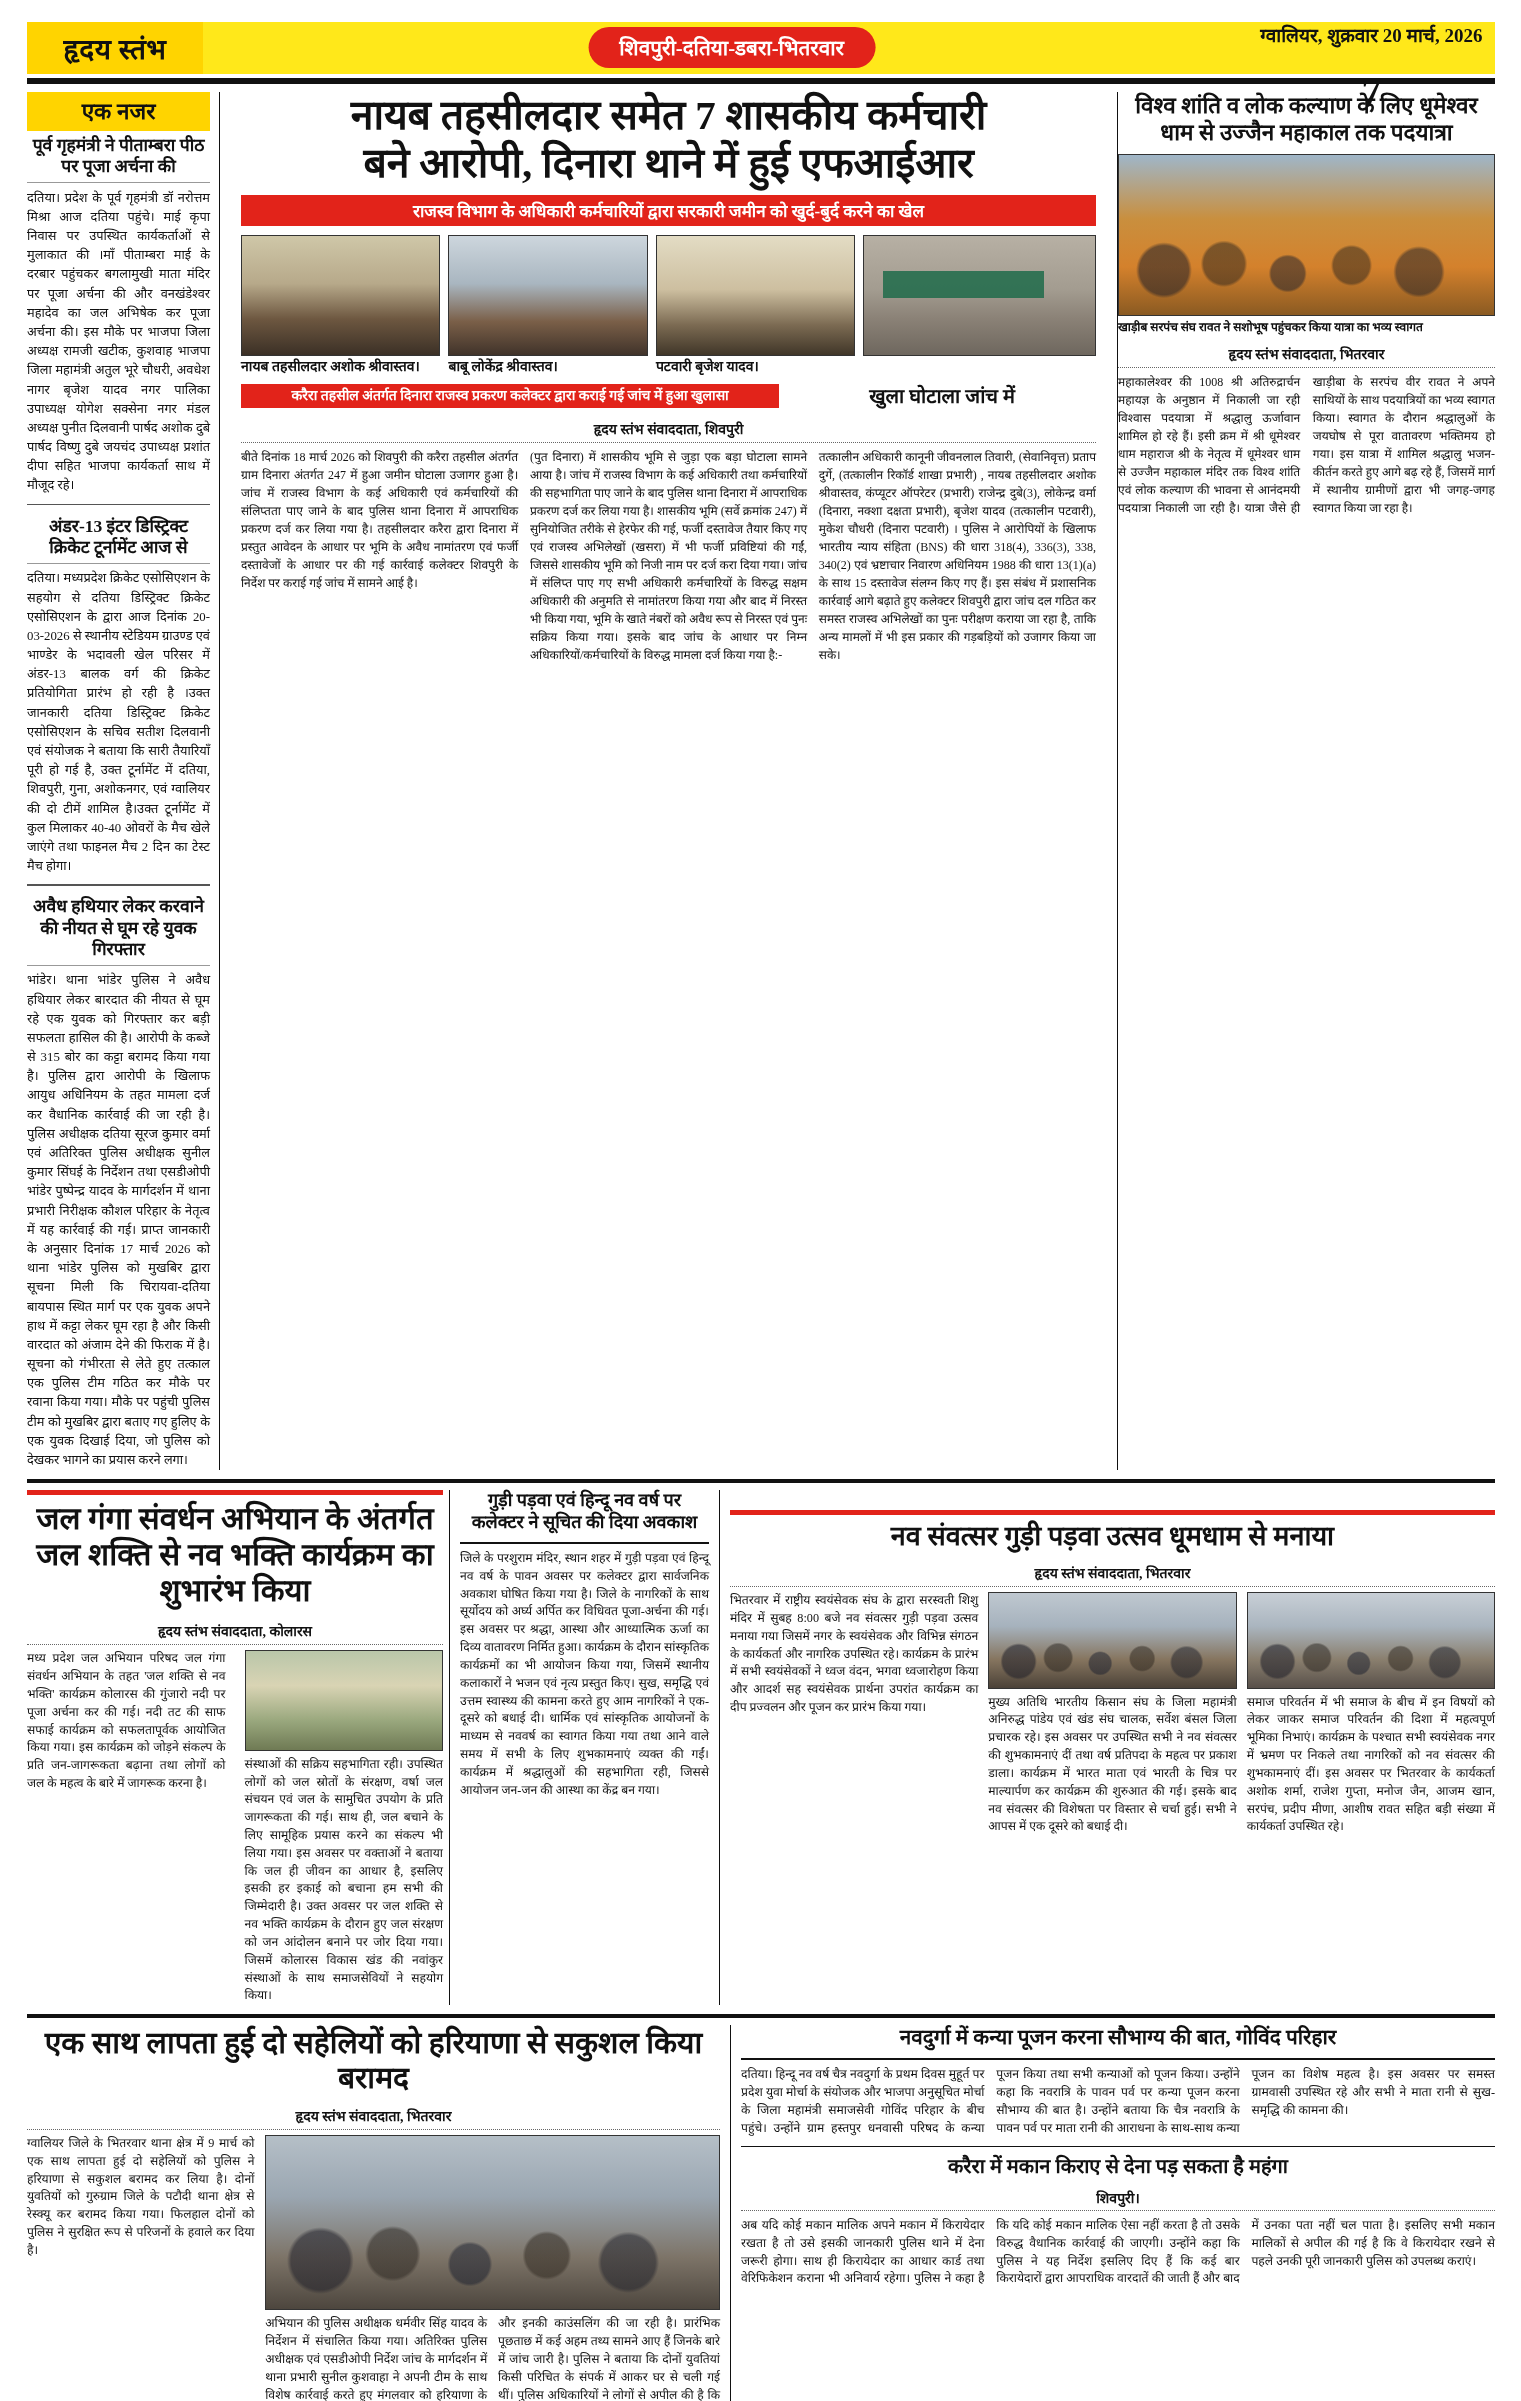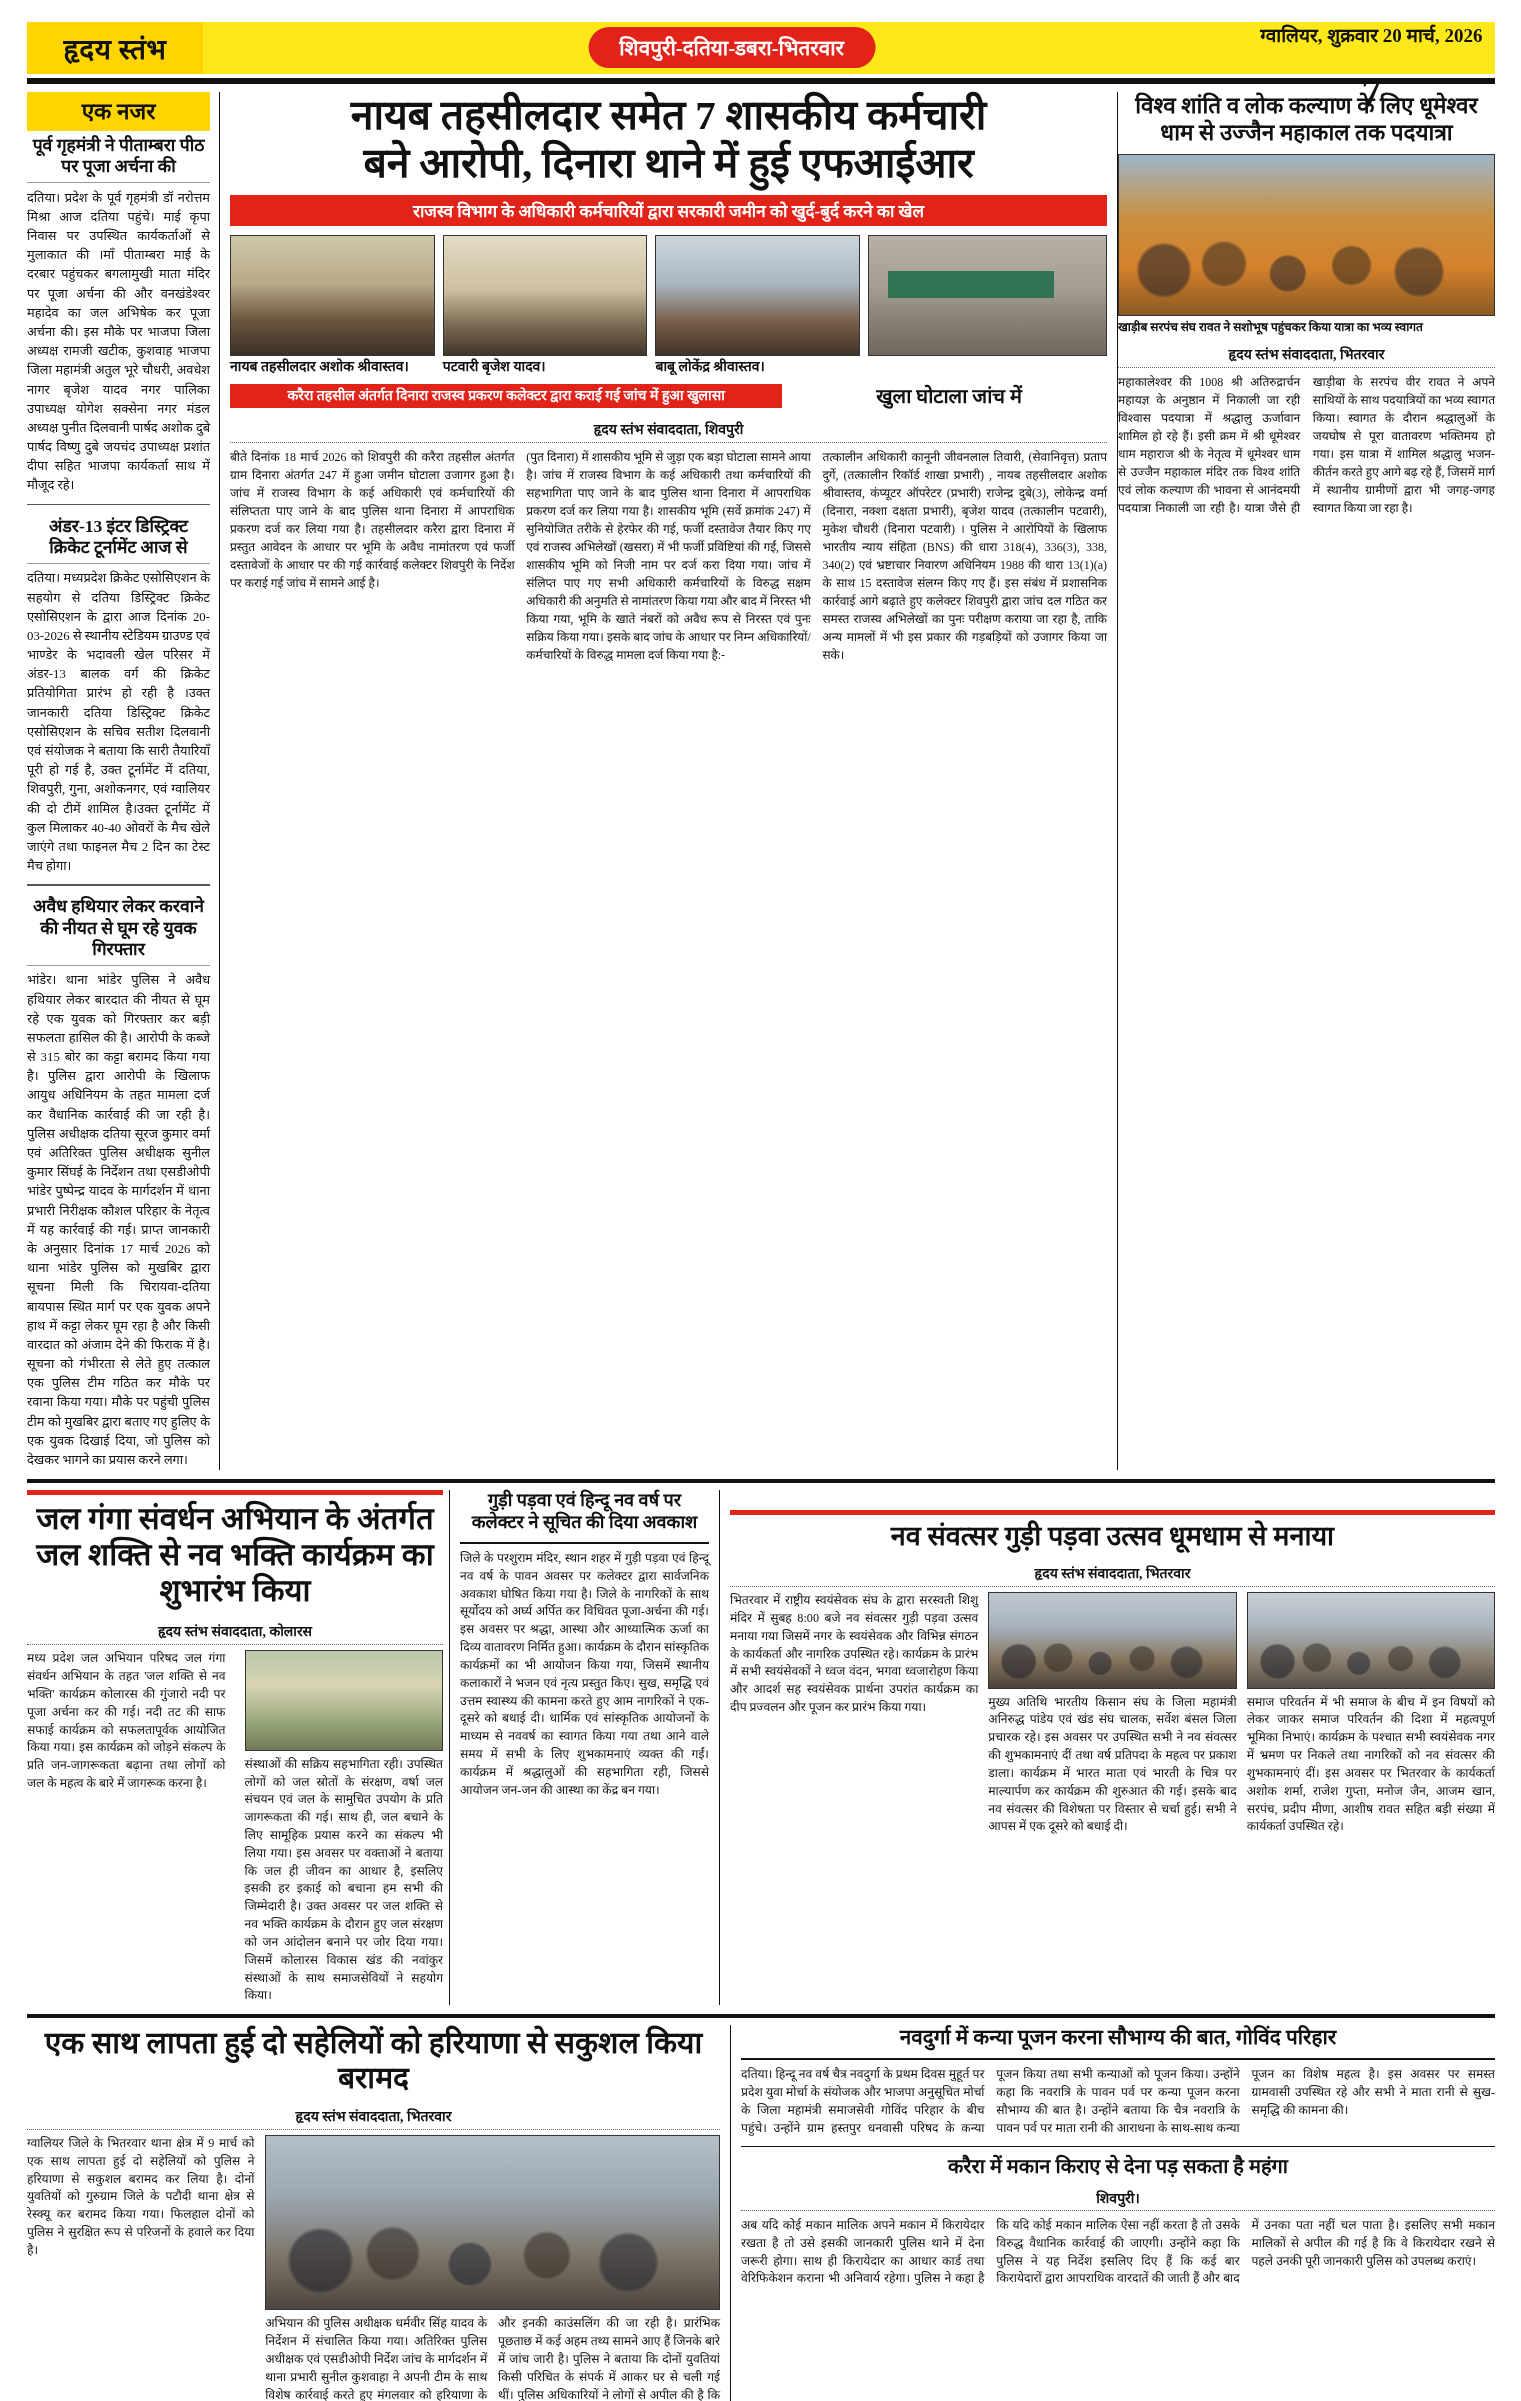--- a/index.html
+++ b/index.html
@@ -47,21 +47,21 @@
     font-weight: bold; font-size: 19px; color: #111; white-space: nowrap;
     font-family: "Liberation Serif", "DejaVu Serif", serif;
   }
   .page-num {
     font-weight: bold; font-size: 40px; color: #111; line-height: 1;
     font-family: "Liberation Serif", "DejaVu Serif", serif;
   }
   .masthead-rule { margin: 4.5px 27px 0 27px; height: 6.3px; background: #111; }
 
   
-  .body-wrap { display: flex; margin: 8px 27px 0 27px; gap: 1px; }
+  .body-wrap { display: flex; margin: 8px 27px 0 27px; gap: 12px; }
   .col-left { width: 193px; flex: none; padding-right: 9px;
               border-right: 1.8px solid #111; }
   .col-center { flex: 1; padding: 0 9px; }
   .col-right { width: 378px; flex: none; 
                border-left: 1.8px solid #111; }
 
   
   .yellow-label {
     background: #FFD400; text-align: center;
     font-weight: bold; font-size: 22.5px; padding: 2.7px 0 4.5px 0;
@@ -207,26 +207,26 @@
       <div class="hl-giant">नायब तहसीलदार समेत 7 शासकीय कर्मचारी</div>
       <div class="hl-giant">बने आरोपी, दिनारा थाने में हुई एफआईआर</div>
       <div class="kicker-red">राजस्व विभाग के अधिकारी कर्मचारियों द्वारा सरकारी जमीन को खुर्द-बुर्द करने का खेल</div>
 
       <div style="display:flex; gap:8px; margin-top:9px;">
         <div style="width:24%;">
           <div class="photo bd ph-portrait-a" style="height:121px;"></div>
           <div class="cap">नायब तहसीलदार अशोक श्रीवास्तव।</div>
         </div>
         <div style="width:24%;">
+          <div class="photo bd ph-portrait-c" style="height:121px;"></div>
+          <div class="cap">बाबू लोकेंद्र श्रीवास्तव।</div>
+        </div>
+        <div style="width:24%;">
           <div class="photo bd ph-portrait-b" style="height:121px;"></div>
           <div class="cap">पटवारी बृजेश यादव।</div>
-        </div>
-        <div style="width:24%;">
-          <div class="photo bd ph-portrait-c" style="height:121px;"></div>
-          <div class="cap">बाबू लोकेंद्र श्रीवास्तव।</div>
         </div>
         <div style="width:28%;">
           <div class="photo bd ph-building" style="height:121px; position:relative;">
             <div style="position:absolute;left:8%;top:30%;width:70%;height:22%;
                         background:#1f6b4a;opacity:.85;"></div>
           </div>
         </div>
       </div>
 
       <div style="display:flex; gap:9px; margin-top:8px; align-items:flex-start;">

